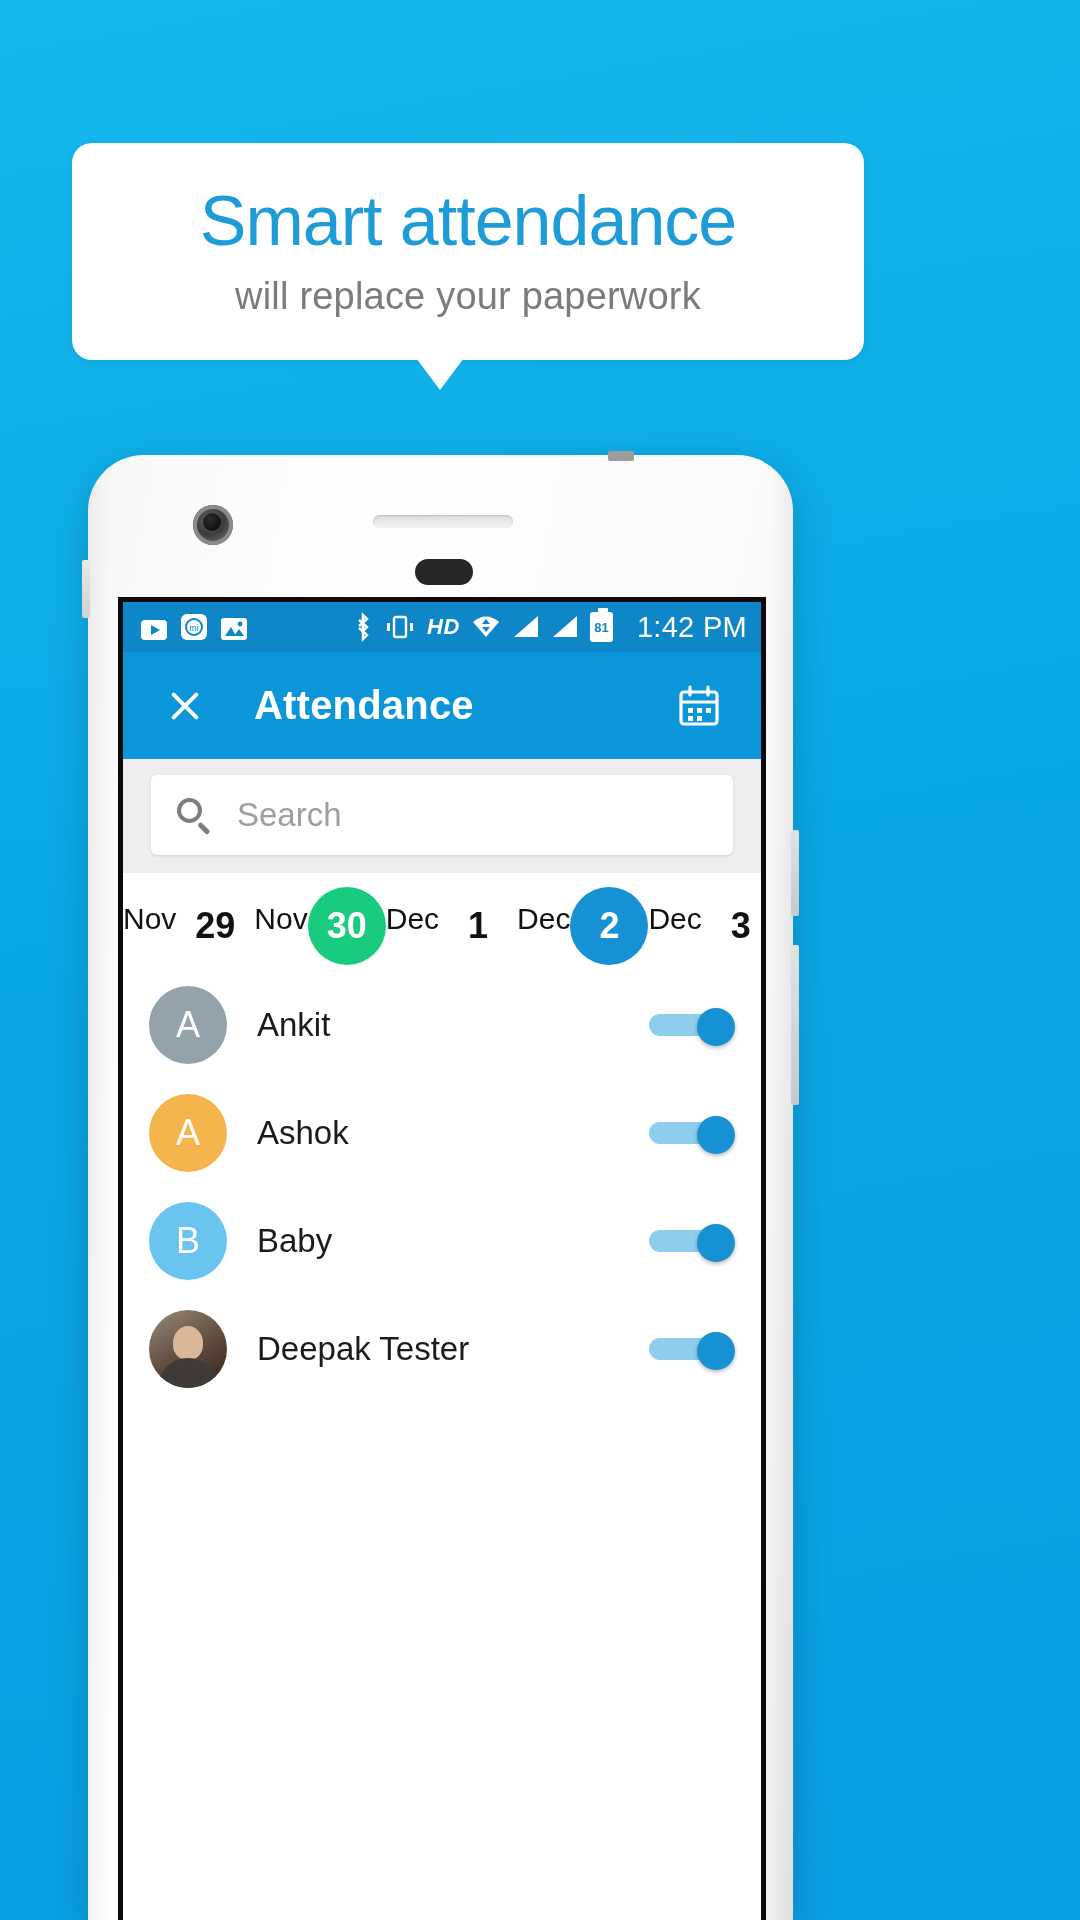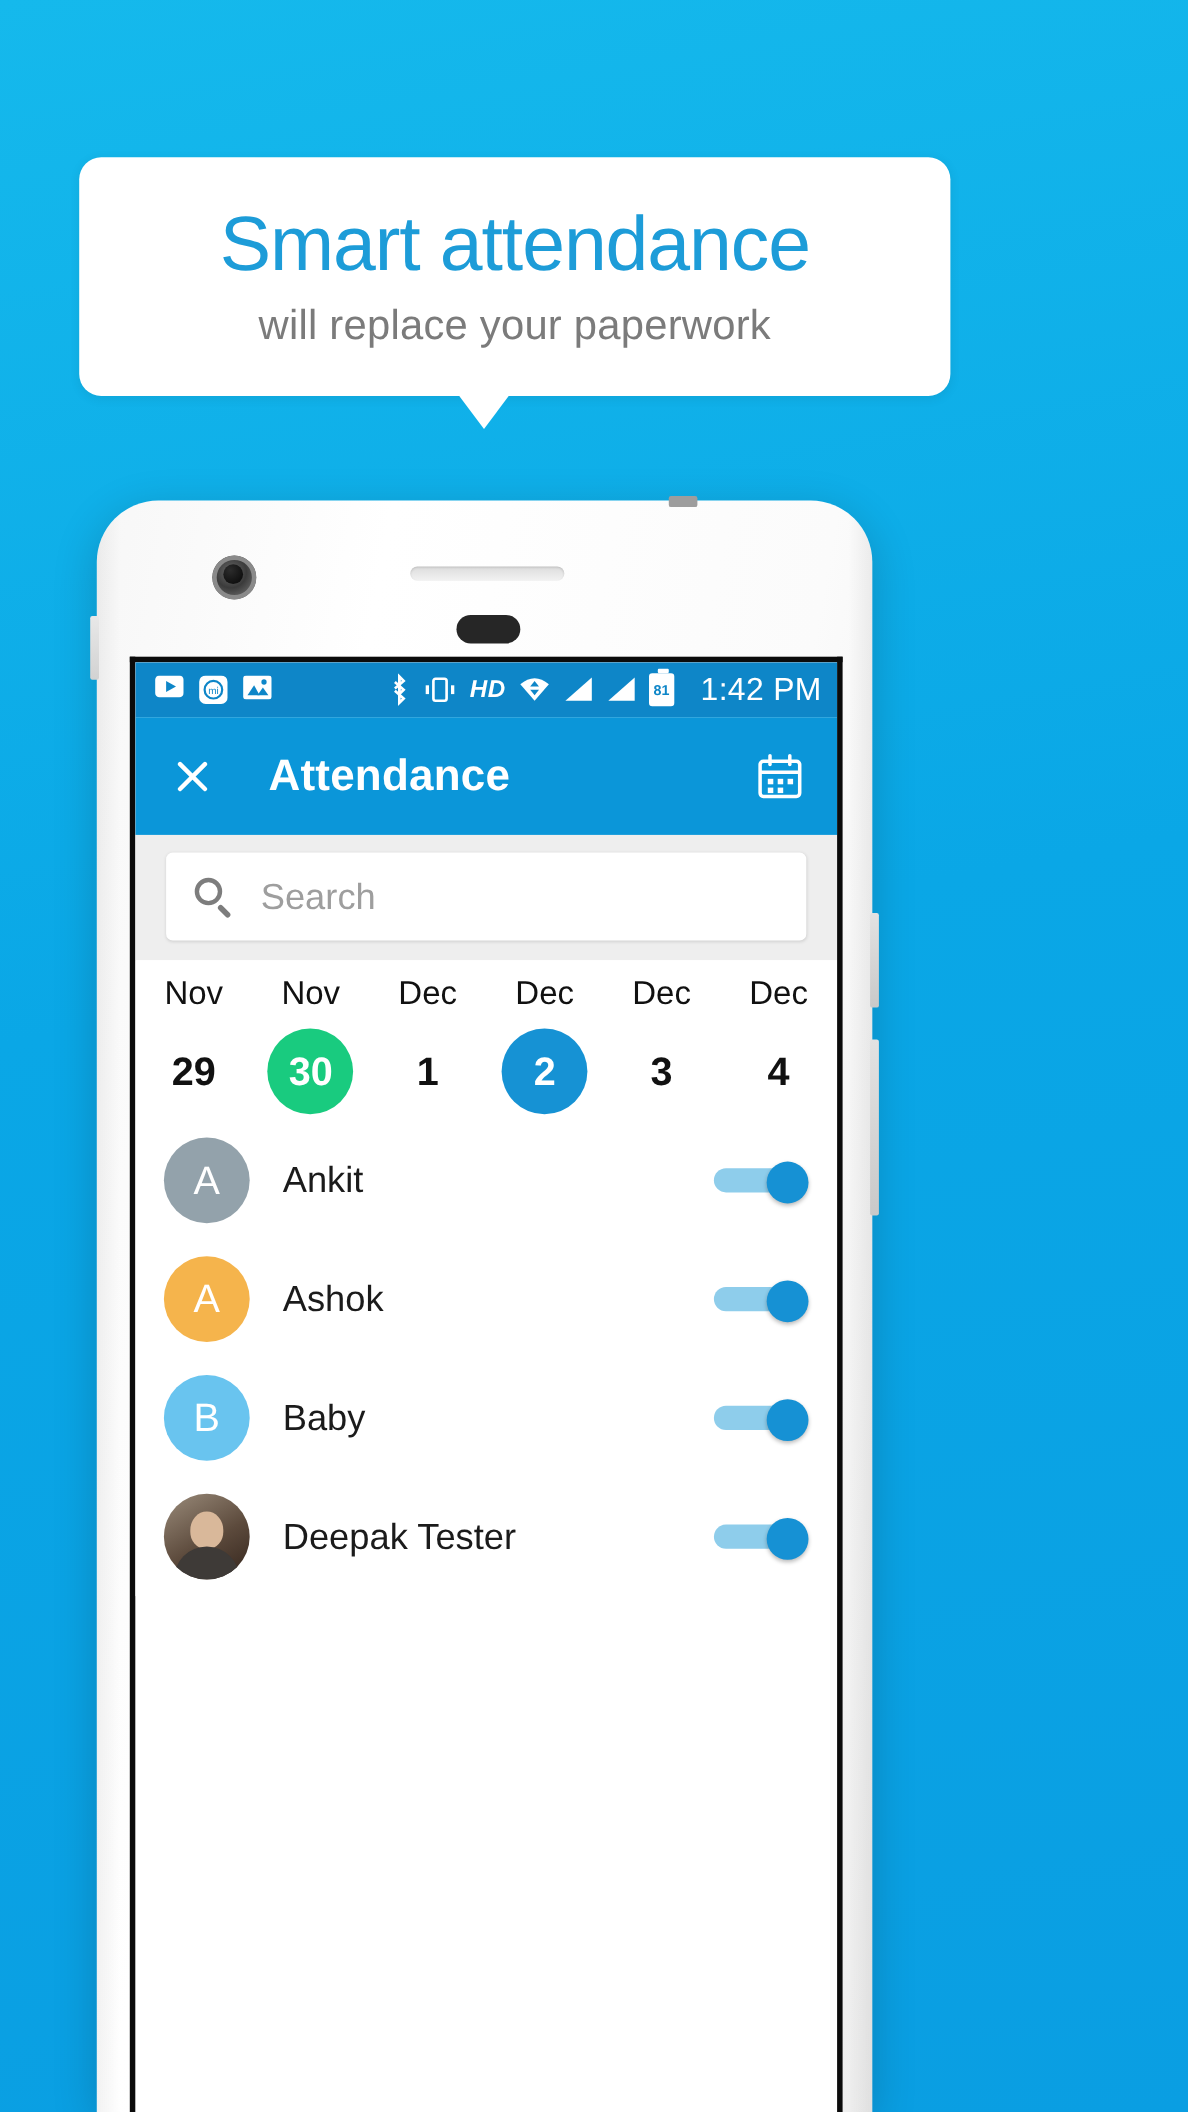--- a/index.html
+++ b/index.html
@@ -80,36 +80,36 @@
     position:absolute; left:30px; top:142px; width:648px; height:1323px;
     background:#ffffff; overflow:hidden;
     border:5px solid #0b0b0b; border-bottom:none;
   }
 
   
   .statusbar{
     height:50px; background:#0e86c8; display:flex; align-items:center;
     padding:0 14px 0 18px; color:#ffffff;
   }
-  .sb-left{ display:flex; align-items:flex-start; gap:14px; flex:1; }
+  .sb-left{ display:flex; align-items:flex-end; gap:14px; flex:1; }
   .sb-right{ display:flex; align-items:center; gap:11px; }
   .sb-ico{ display:inline-flex; align-items:center; justify-content:center; }
   .sb-time{ font-size:29px; font-weight:400; letter-spacing:.3px; margin-left:13px; }
   .hd-txt{ font-size:22px; font-style:italic; font-weight:700; letter-spacing:.5px; }
   .batt{
     width:23px; height:30px; border:3px solid #ffffff; border-radius:3px; position:relative;
     display:flex; align-items:center; justify-content:center;
     font-size:13px; font-weight:700; color:#0e86c8; background:#fff;
   }
   .batt:before{ content:""; position:absolute; top:-7px; left:5px; width:10px; height:4px;
     background:#ffffff; border-radius:1px; }
 
   
   .appbar{
-    height:107px; background:#0b96d9; display:flex; align-items:center; padding:0 30px;
+    height:107px; background:#0b96d9; display:flex; align-items:center; padding:0 40px;
     position:relative;
   }
   .appbar-title{ color:#ffffff; font-size:40px; font-weight:700; margin-left:47px; letter-spacing:.2px; }
   .close-x{ width:44px; height:44px; position:relative; }
   .close-x:before,.close-x:after{
     content:""; position:absolute; left:4px; top:20px; width:36px; height:4px; background:#fff; border-radius:2px;
   }
   .close-x:before{ transform:rotate(45deg); }
   .close-x:after{ transform:rotate(-45deg); }
   .cal-ico{ margin-left:auto; width:44px; height:44px; position:relative; }
@@ -123,21 +123,21 @@
     padding:0 26px; box-shadow:0 1px 3px rgba(0,0,0,.12);
   }
   .search-ph{ color:#9e9e9e; font-size:33px; margin-left:26px; }
   .mag{ width:34px; height:34px; position:relative; flex:0 0 auto; }
   .mag-c{ position:absolute; left:0; top:0; width:25px; height:25px; border:4px solid #7d7d7d; border-radius:50%; }
   .mag-h{ position:absolute; left:22px; top:23px; width:14px; height:4.5px; background:#7d7d7d;
     border-radius:3px; transform:rotate(45deg); transform-origin:left center; }
 
   
   .datestrip{ display:flex; padding:14px 0 6px 0; background:#fff; }
-  .daycol{ flex:1; display:flex; flex-direction:column; align-items:center;justify-content:space-between; }
+  .daycol{ flex:1; display:flex; flex-direction:row; align-items:center;justify-content:space-between; }
   .daymon{ font-size:30px; color:#111; margin-bottom:14px; font-weight:400; }
   .daynum{
     width:78px; height:78px; display:flex; align-items:center; justify-content:center;
     font-size:36px; font-weight:700; color:#111; border-radius:50%;
   }
   .daynum.sel-green{ background:#19cb7f; color:#ffffff; }
   .daynum.sel-blue{ background:#1692d4; color:#ffffff; }
 
   .fulldate{
     text-align:center; font-size:36px; color:#1b1b1b; padding:16px 0 14px 0; font-weight:400;

